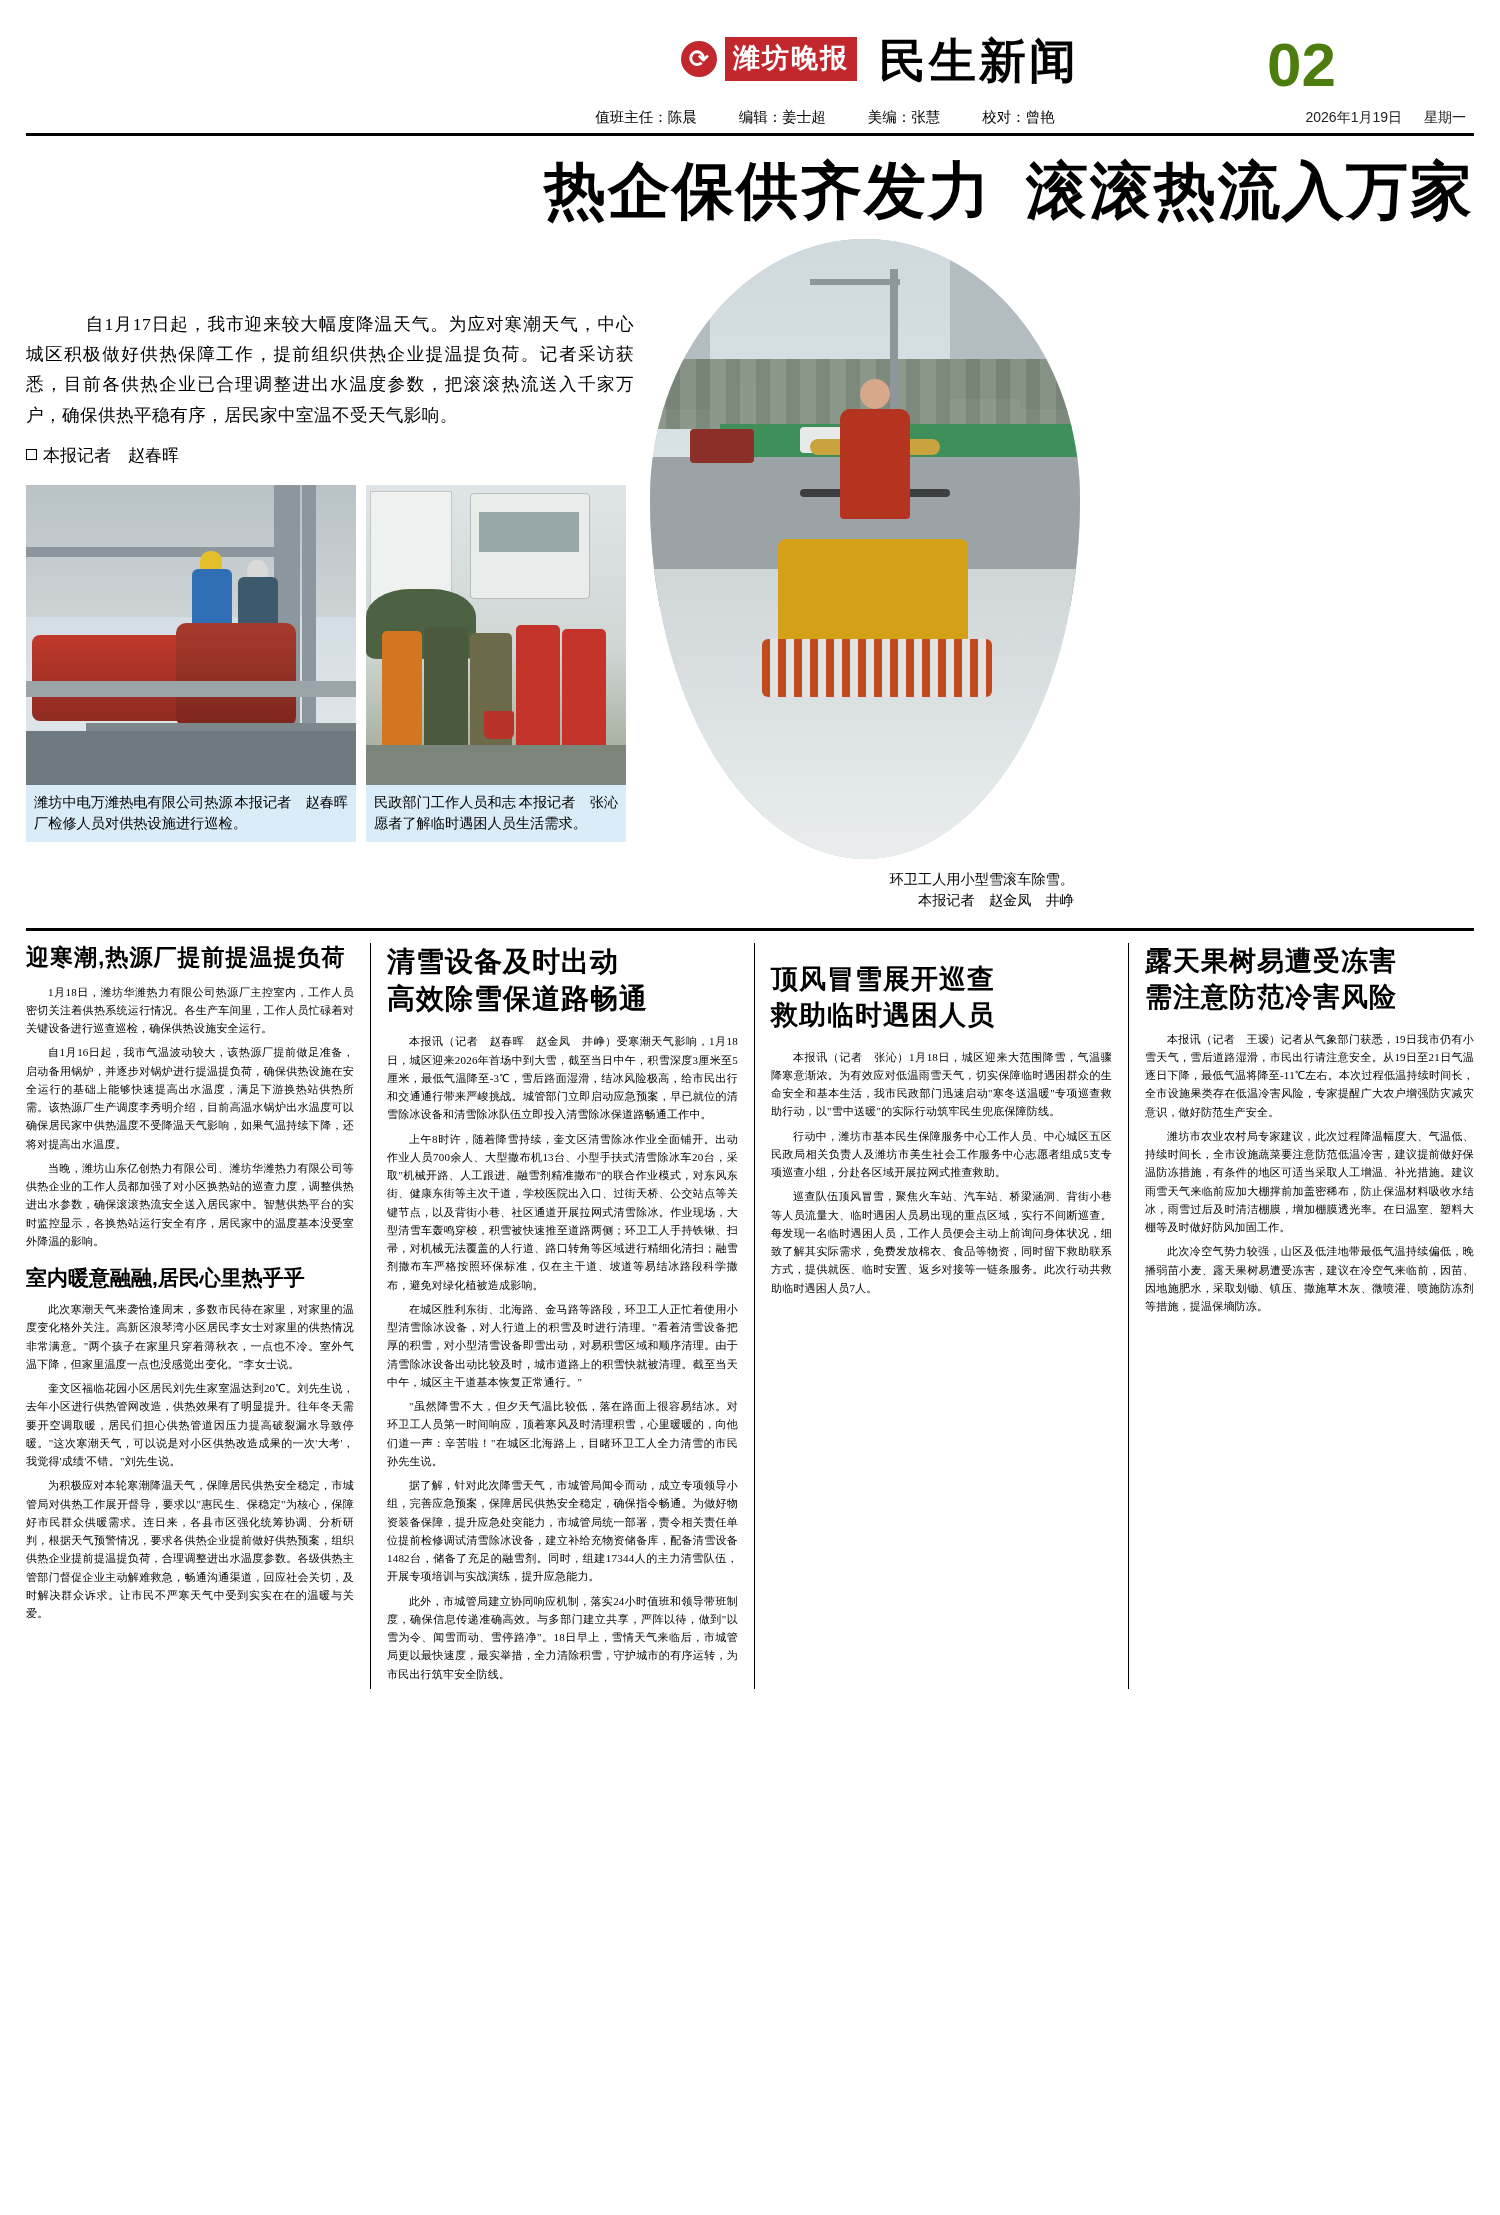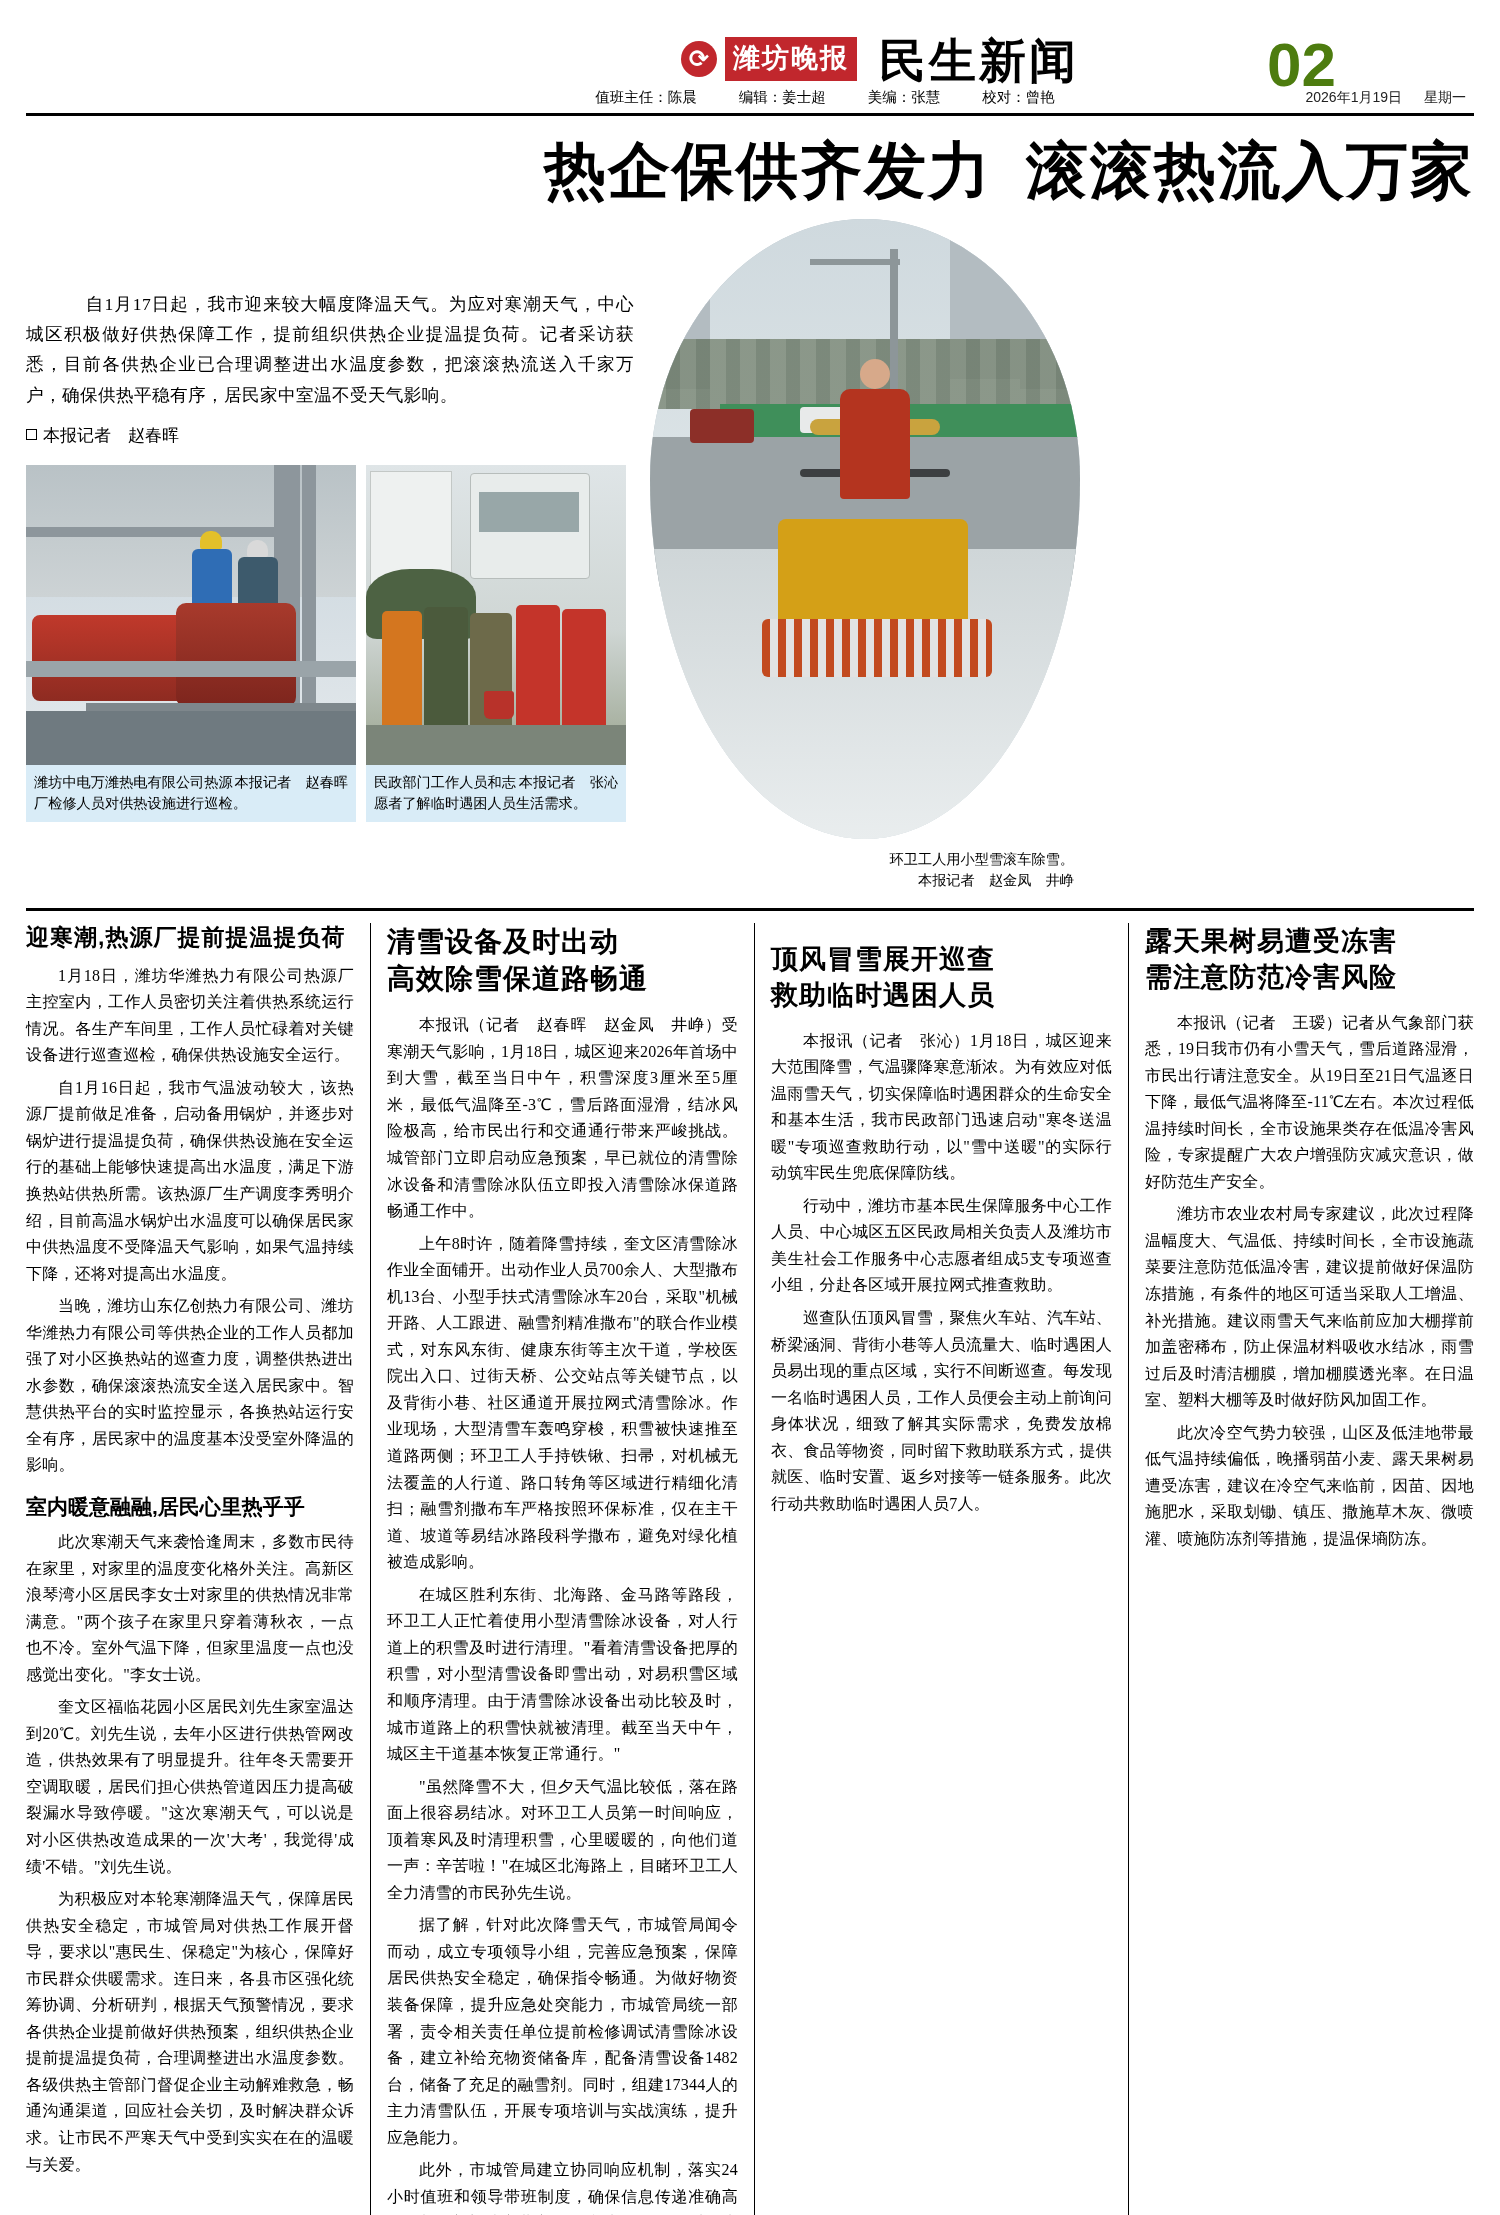--- a/index.html
+++ b/index.html
@@ -83,21 +83,21 @@
   }
   .masthead-bottom {
     display: flex;
     justify-content: center;
     align-items: baseline;
     position: relative;
     margin-top: 6px;
     font-size: 14.5px;
     font-family: "Liberation Sans", sans-serif;
   }
-  .credits { display: flex; gap: 42px; margin-left: 150px; }
+  .credits { display: flex; gap: 42px; margin-left: 150px; margin-top: 20px; }
   .dateline {
     position: absolute;
     right: 8px;
     bottom: 0;
     display: flex;
     gap: 22px;
     font-size: 14px;
     color: #222;
   }
 
@@ -261,21 +261,21 @@
     font-size: 28px;
     line-height: 1.35;
     margin-bottom: 14px;
   }
   .sub-head.big2 {
     font-size: 27px;
     line-height: 1.35;
     margin: 18px 0 14px 0;
   }
   p.body {
-    font-size: 16px;
+    font-size: 11px;
     line-height: 1.66;
     text-align: justify;
     text-indent: 2em;
     margin: 0 0 6px 0;
     letter-spacing: 0.2px;
   }
   .mini-head {
     font-family: "Liberation Sans", sans-serif;
     font-weight: bold;
     font-size: 21px;

